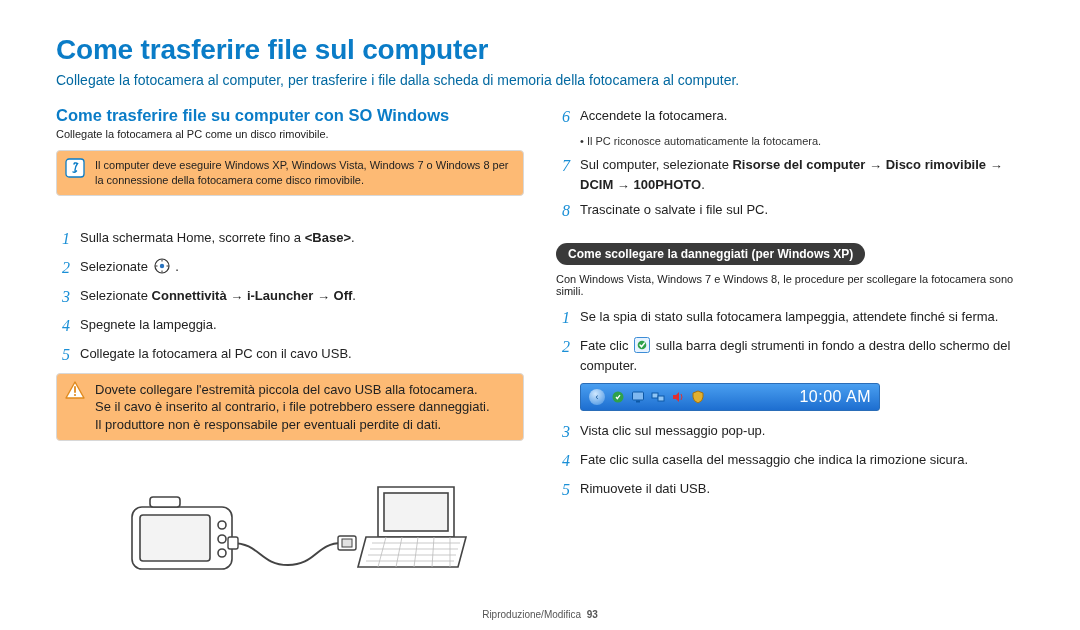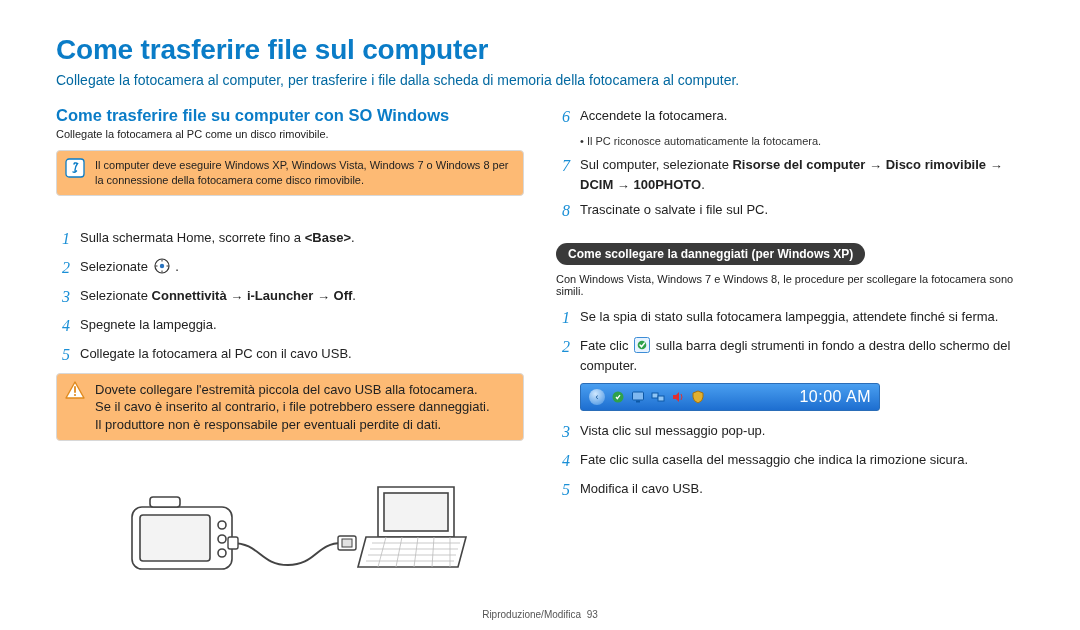--- a/index.html
+++ b/index.html
@@ -23,21 +23,21 @@
   .ring-icon { display: inline-flex; vertical-align: -3px; margin: 0 2px; }
   .bullet-sub { font-size: 11px; color: #333; margin: 2px 0 8px 24px; }
   .bullet-sub::before { content: "• "; }
   .pill { display: inline-block; background: #3a3a3a; color: #fff; font-size: 12px; font-weight: 700; border-radius: 12px; padding: 4px 12px; margin-bottom: 4px; }
   .taskbar { margin: 8px 0 10px 24px; width: 300px; height: 28px; background: linear-gradient(#4a9ff0, #1d6ed0); border: 1px solid #2a6db8; border-radius: 3px; display: flex; align-items: center; padding: 0 8px; gap: 6px; }
   .taskbar .arrow { width: 16px; height: 16px; border-radius: 50%; background: radial-gradient(circle at 40% 30%, #cfe8ff, #3e8de0); display: flex; align-items: center; justify-content: center; font-size: 9px; color: #064a8f; }
   .tray-icon { width: 14px; height: 14px; }
   .taskbar .time { margin-left: auto; color: #fff; font-size: 16px; letter-spacing: 0.5px; }
   .illus { display: flex; justify-content: center; margin-top: 6px; }
   .footer { position: absolute; bottom: 10px; left: 0; right: 0; text-align: center; font-size: 10px; color: #555; }
-  .footer b { font-weight: 400; }
+  .footer b { font-weight: 700; }
   span.tiny-icon { display:inline-flex; vertical-align:-3px; margin:0 2px; }
 </style>
 </head>
 <body>
 
 <div class="page">
   <h1 class="title">Come trasferire file sul computer</h1>
   <p class="intro">Collegate la fotocamera al computer, per trasferire i file dalla scheda di memoria della fotocamera al computer.</p>
 
   <div class="cols">
@@ -210,21 +210,21 @@
         <li>
           <span class="num">3</span>
           <span class="body"><span>Vista clic sul messaggio pop-up.</span></span>
         </li>
         <li>
           <span class="num">4</span>
           <span class="body"><span>Fate clic sulla casella del messaggio che indica la rimozione sicura.</span></span>
         </li>
         <li>
           <span class="num">5</span>
-          <span class="body"><span>Modifica il cavo USB.</span></span>
+          <span class="body"><span>Rimuovete il dati USB.</span></span>
         </li>
       </ul>
     </div>
   </div>
 
   <div class="footer">
     <span>Riproduzione/Modifica</span>&nbsp;&nbsp;<b>93</b>
   </div>
 </div>
 

